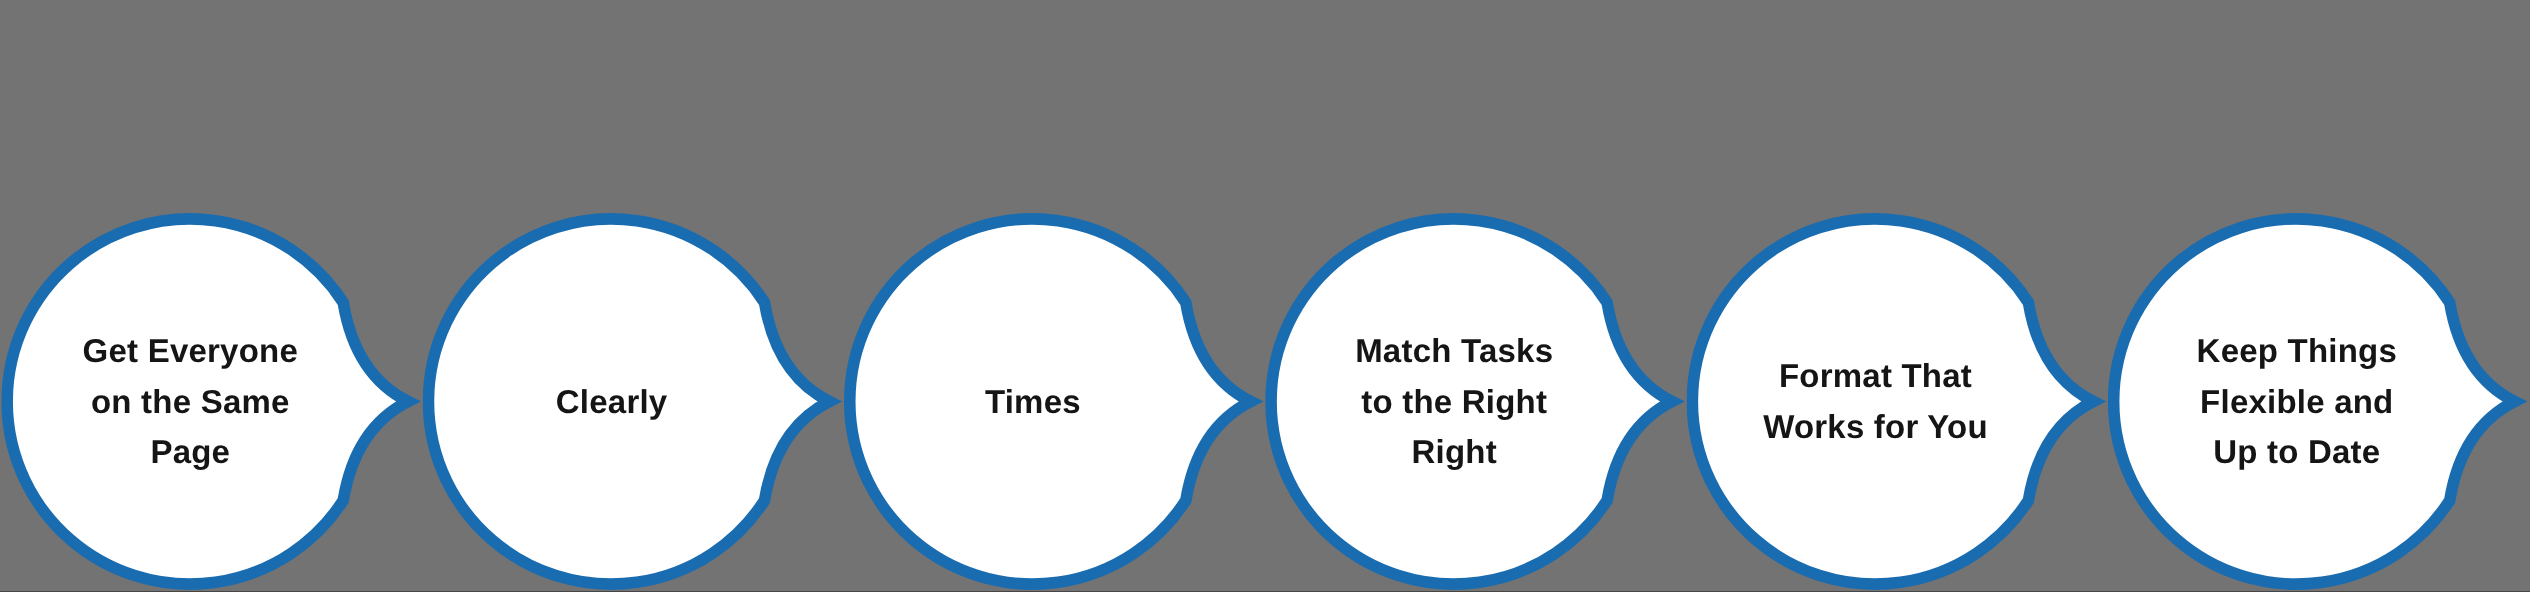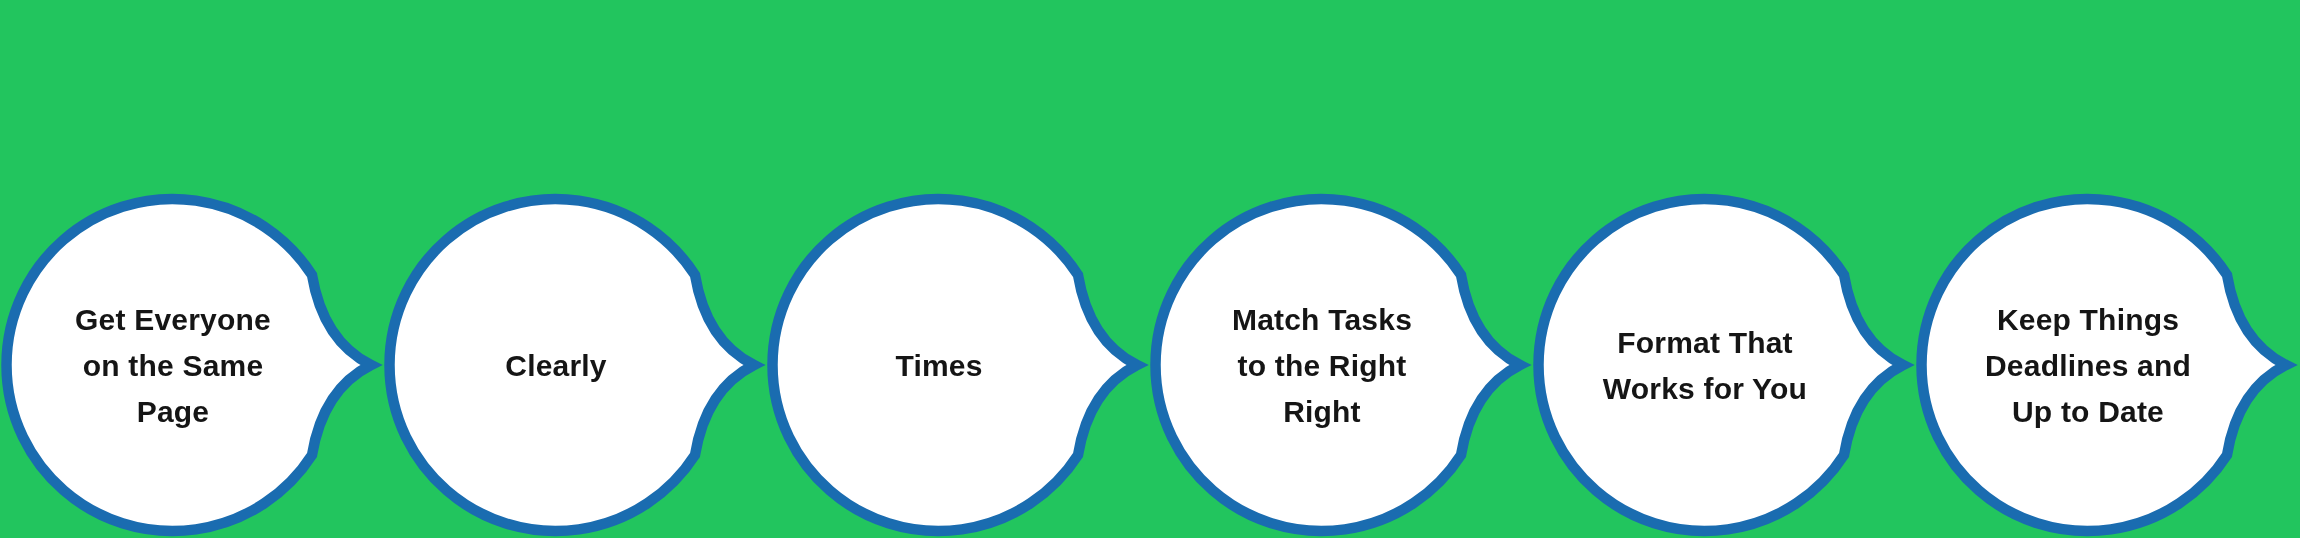--- a/index.html
+++ b/index.html
@@ -4,21 +4,21 @@
 <style>
   html, body {
     margin: 0;
     padding: 0;
     background: #000000;
   }
   .canvas {
     position: relative;
     width: 2300px;
     height: 538px;
-    background: #22c55e;
+    background: #737373;
     overflow: hidden;
     font-family: "Liberation Sans", sans-serif;
   }
   .bubble-row {
     position: absolute;
     left: 1px;
     top: 193px;
     display: flex;
     flex-direction: row;
   }
@@ -115,19 +115,19 @@
         <div>Works for You</div>
       </div>
     </div>
 
     <div class="bubble-cell">
       <svg class="bubble-shape" viewBox="0 0 383 345" aria-hidden="true">
         <path d="M 311 82 A 166 166 0 1 0 311 262 Q 322 196 370 172 Q 322 148 311 82 Z"></path>
       </svg>
       <div class="bubble-label">
         <div>Keep Things</div>
-        <div>Deadlines and</div>
+        <div>Flexible and</div>
         <div>Up to Date</div>
       </div>
     </div>
 
   </div>
 </div>
 
 </body></html>

